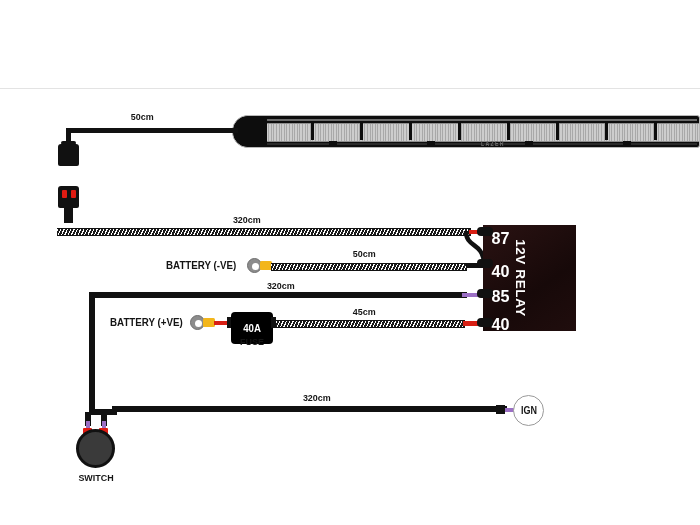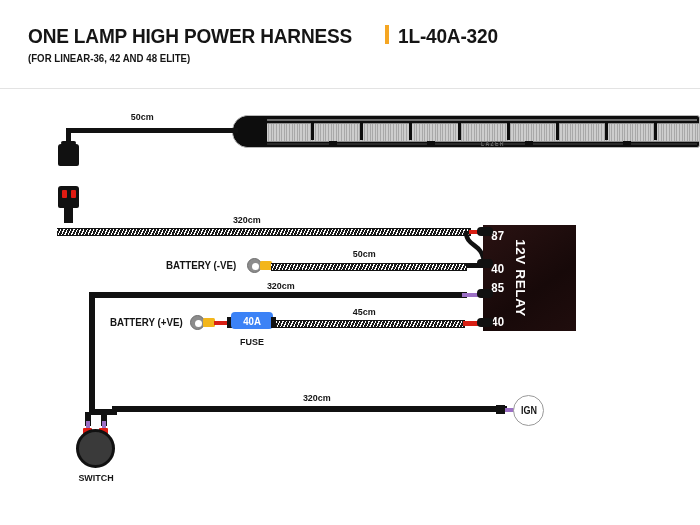--- a/index.html
+++ b/index.html
@@ -124,32 +124,32 @@
     background-image:linear-gradient(145deg,#2a1212 0%,#170909 60%,#200d0d 100%);
   }
   .relay-label{
     position:absolute;right:16px;top:50%;
     transform:translateY(-50%) rotate(90deg);
     transform-origin:center center;
     color:#ffffff;font-size:13.5px;font-weight:bold;
     letter-spacing:0.6px;white-space:nowrap;
   }
   .term-num{
-    position:absolute;color:#ffffff;font-size:12px;font-weight:bold;
+    position:absolute;color:#ffffff;font-size:17px;font-weight:bold;
     transform:scaleX(0.95);
   }
   .term-tab{
     position:absolute;width:16px;height:8.5px;background:#111;
     border-radius:4px;
   }
 
   
   #fuse{
-    position:absolute;left:231px;top:312px;width:42px;height:17px;
-    background:#3b82f6;border-radius:4px;
+    position:absolute;left:231px;top:312px;width:42px;height:32px;
+    background:#000000;border-radius:4px;
   }
   #fuse .ftxt{
     position:absolute;left:0;top:0;width:100%;height:100%;
     display:flex;align-items:center;justify-content:center;
     color:#ffffff;font-size:10.5px;font-weight:bold;transform:scaleX(0.92);
   }
   .fuse-cap{
     position:absolute;top:5px;width:5px;height:11px;background:#121212;
   }
   #fuse-label{
@@ -183,28 +183,20 @@
   .tlabel{
     position:absolute;font-size:10.5px;font-weight:bold;color:#151515;
     transform:scaleX(0.93);white-space:nowrap;transform-origin:left center;
   }
 </style>
 </head>
 <body>
 
 <div id="stage">
 
-  <div class="header">
-    <div class="title-row">
-      <span class="title-main">ONE LAMP HIGH POWER HARNESS</span>
-      <span class="title-bar"></span>
-      <span class="title-code">1L-40A-320</span>
-    </div>
-    <div class="subtitle">(FOR LINEAR-36, 42 AND 48 ELITE)</div>
-  </div>
   <div class="divider"></div>
 
   <div id="lampbar">
     <div class="bar-shell">
       <div class="led-strip"></div>
       <div class="led-seg-gap" style="left:78px"></div>
       <div class="led-seg-gap" style="left:127px"></div>
       <div class="led-seg-gap" style="left:176px"></div>
       <div class="led-seg-gap" style="left:225px"></div>
       <div class="led-seg-gap" style="left:274px"></div>
@@ -264,21 +256,21 @@
   <div id="fuse-label">FUSE</div>
   <div class="w braid" style="left:276px;top:319.5px;width:189px;height:6px;"></div>
   <div class="w red" style="left:463px;top:321px;width:26px;height:4.5px;"></div>
   <div class="tlabel" style="left:110px;top:316px;">BATTERY (+VE)</div>
   <div class="meas" style="left:352px;top:306px;">45cm</div>
 
   <div id="relay">
     <div class="relay-label">12V RELAY</div>
     <div class="term-num" style="left:8px;top:4px;">87</div>
     <div class="term-num" style="left:8px;top:37px;">40</div>
-    <div class="term-num" style="left:8px;top:56px;">85</div>
+    <div class="term-num" style="left:8px;top:62px;">85</div>
     <div class="term-num" style="left:8px;top:90px;">40</div>
   </div>
   <div class="term-tab" style="left:477px;top:227px;"></div>
   <div class="term-tab" style="left:477px;top:259px;"></div>
   <div class="term-tab" style="left:477px;top:289px;"></div>
   <div class="term-tab" style="left:477px;top:318px;"></div>
 
   <div class="w blk" style="left:89px;top:292px;width:5.5px;height:122px;"></div>
   <div class="w blk" style="left:89px;top:409px;width:28px;height:5.5px;"></div>
 

